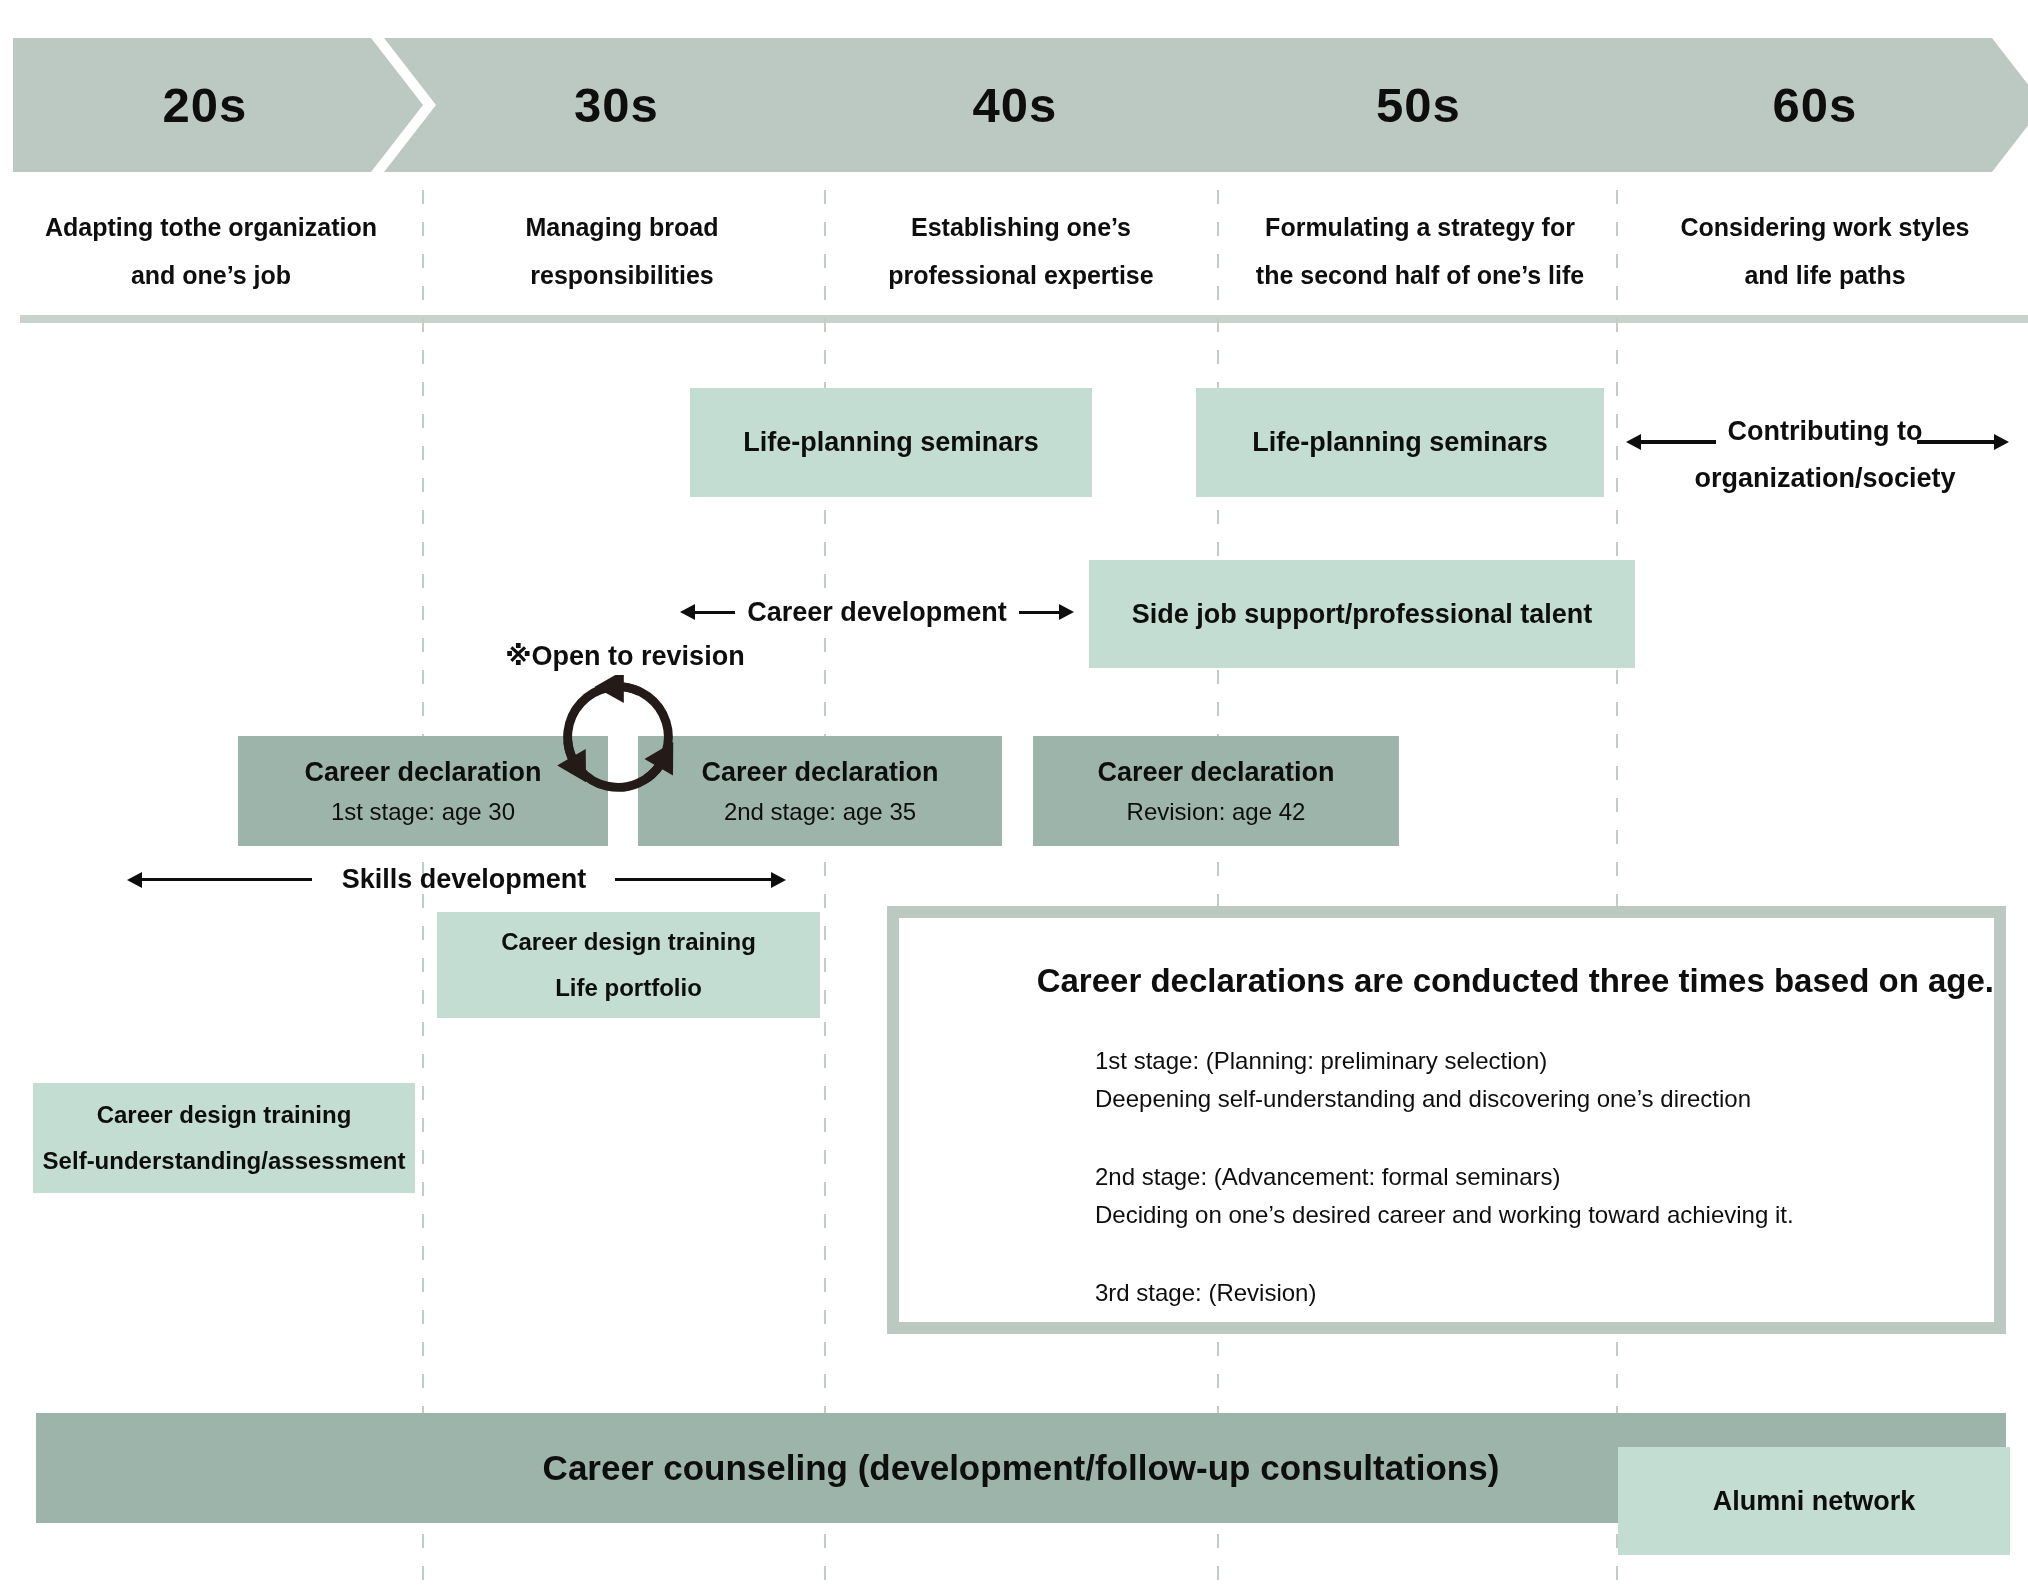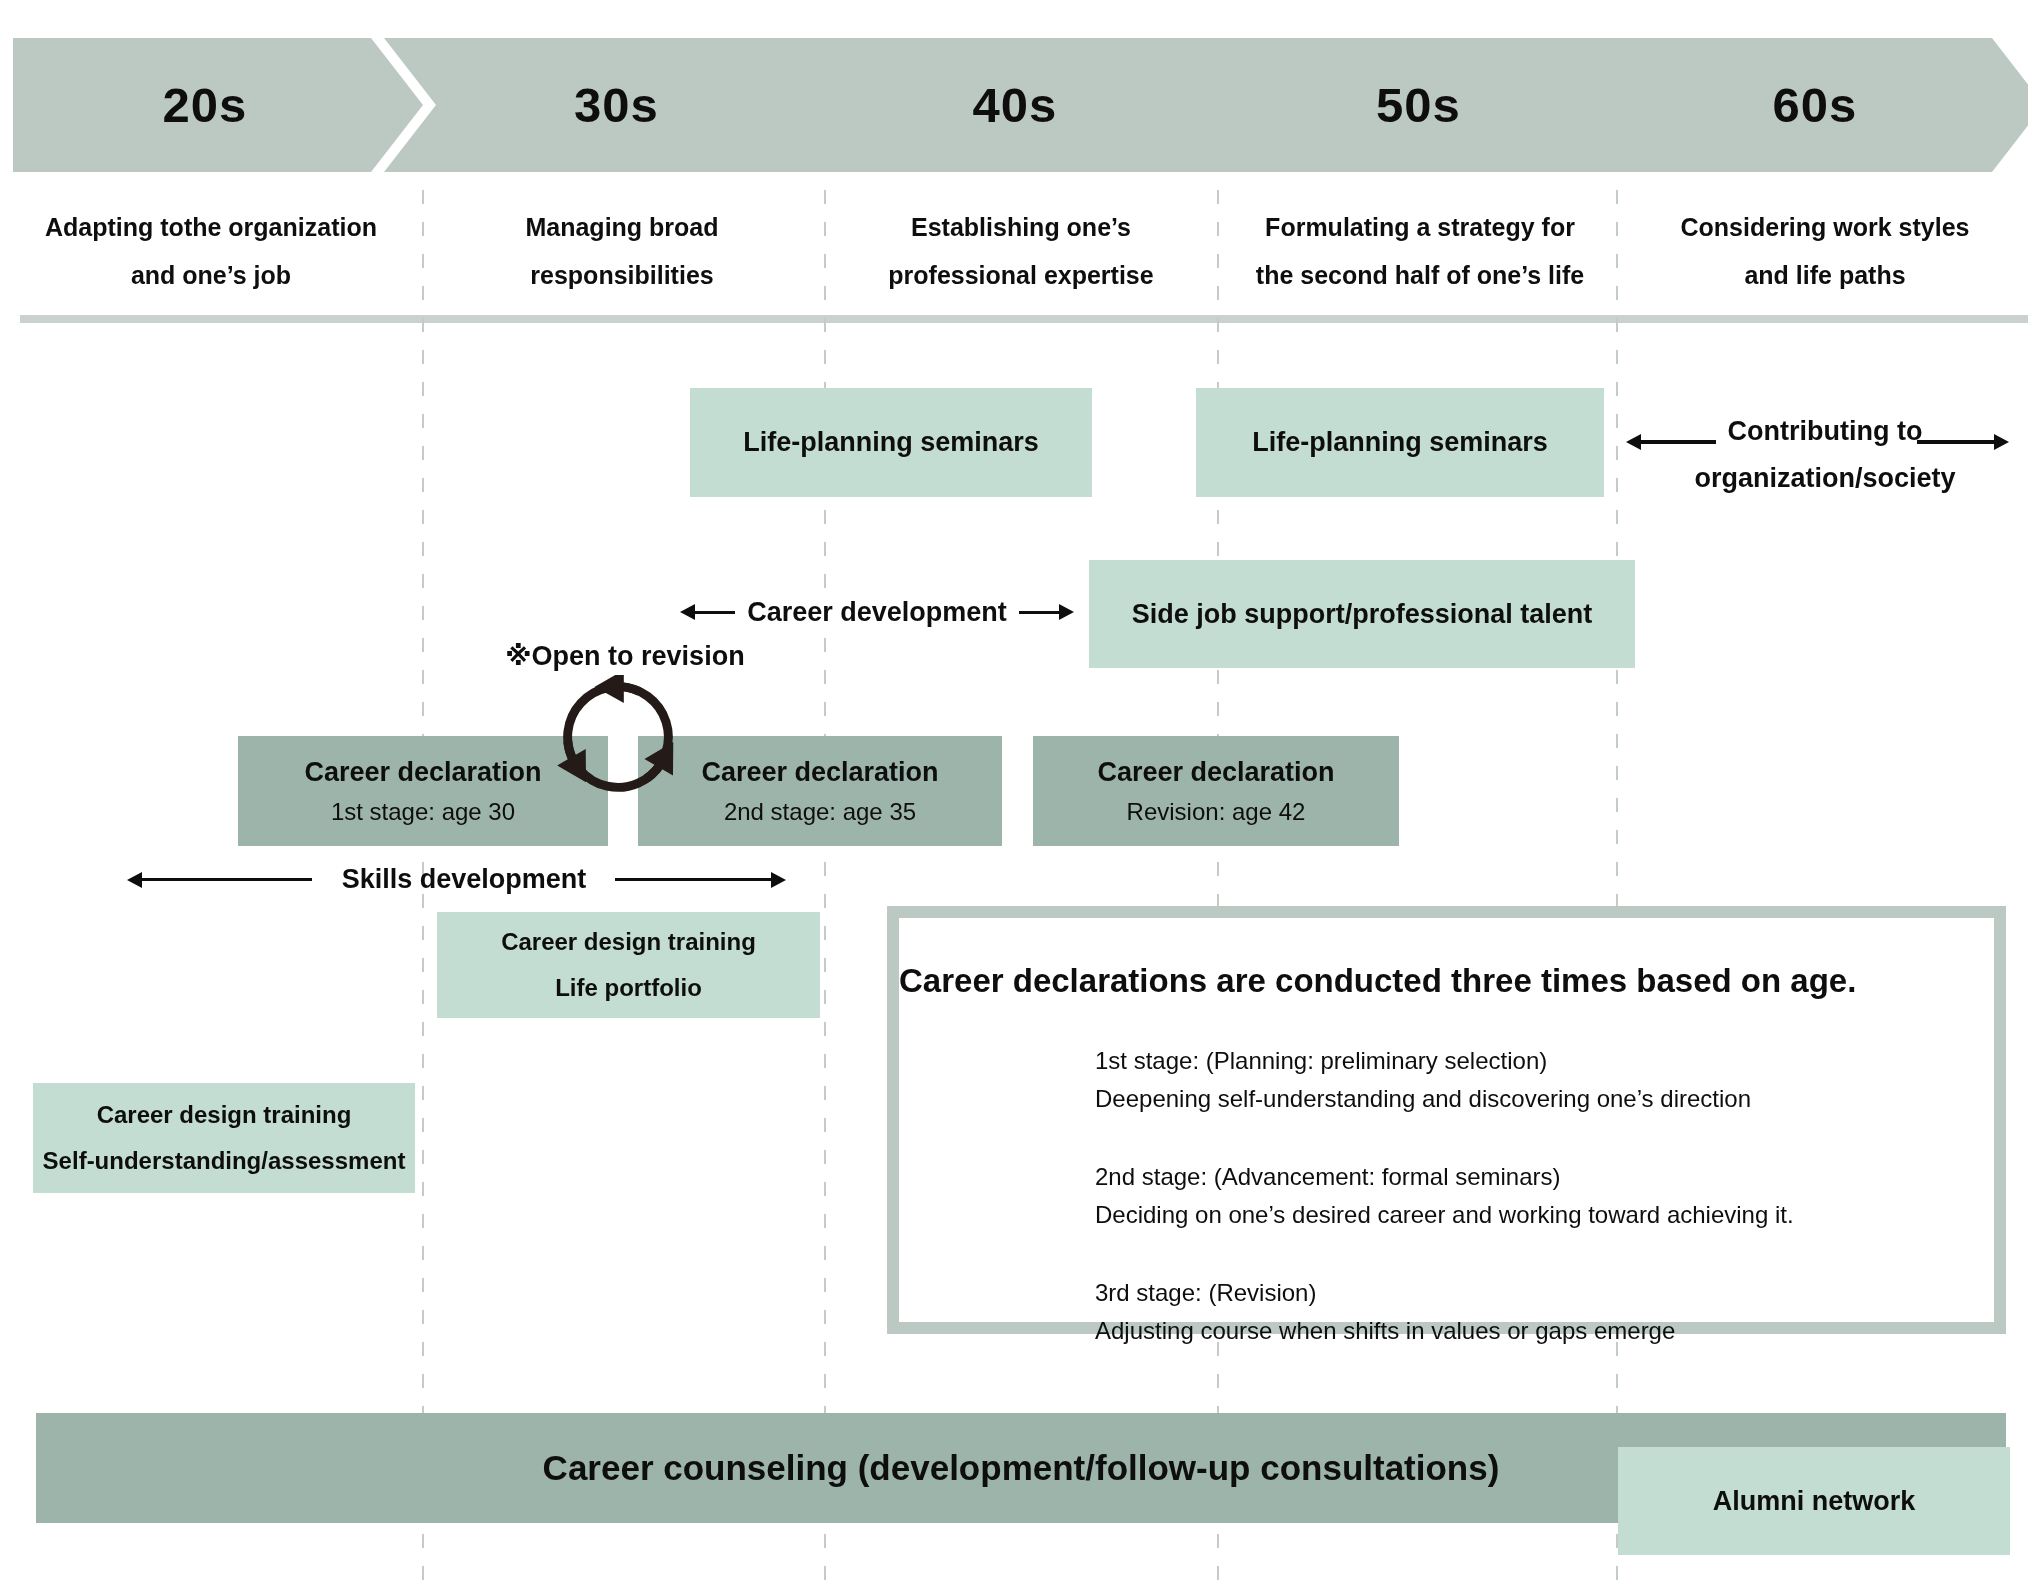--- a/index.html
+++ b/index.html
@@ -49,21 +49,21 @@
   
   .cd-row{position:absolute;left:693px;top:596px;width:368px;height:32px;
     display:flex;align-items:center;justify-content:space-between;z-index:2;}
   .cd-arrow{position:relative;width:42px;height:3px;background:var(--text);}
   .cd-row .lbl-inline{font-size:27px;font-weight:bold;}
   
   #callout{
     position:absolute;left:887px;top:906px;width:1119px;height:428px;box-sizing:border-box;
     border:12px solid var(--banner);background:#fff;z-index:2;
   }
-  #callout .c-title{margin-top:44px;text-align:left;font-size:33px;font-weight:bold;}
+  #callout .c-title{margin-top:44px;text-align:right;font-size:33px;font-weight:bold;}
   #callout .c-stages{margin:42px 0 0 196px;font-size:24px;line-height:38px;}
   #callout .c-stage{margin-bottom:40px;}
   
   #counsel-bar{
     position:absolute;left:36px;top:1413px;width:1970px;height:110px;background:var(--sage);
     display:flex;align-items:center;justify-content:center;z-index:1;
   }
   #counsel-bar span{font-size:35px;font-weight:bold;}
   #alumni-box{left:1618px;top:1447px;width:392px;height:108px;z-index:3;}
   #cycle-icon{position:absolute;left:556px;top:675px;width:124px;height:124px;z-index:4;}
@@ -194,21 +194,20 @@
       <div class="c-stage">
         <div>1st stage: (Planning: preliminary selection)</div>
         <div>Deepening self-understanding and discovering one’s direction</div>
       </div>
       <div class="c-stage">
         <div>2nd stage: (Advancement: formal seminars)</div>
         <div>Deciding on one’s desired career and working toward achieving it.</div>
       </div>
       <div class="c-stage">
         <div>3rd stage: (Revision)</div>
-        <div>Adjusting course when shifts in values or gaps emerge</div>
       </div>
     </div>
   </div>
 
   <div id="counsel-bar">
     <span>Career counseling (development/follow-up consultations)</span>
   </div>
   <div class="box mint" id="alumni-box">
     <span class="box-title">Alumni network</span>
   </div>

